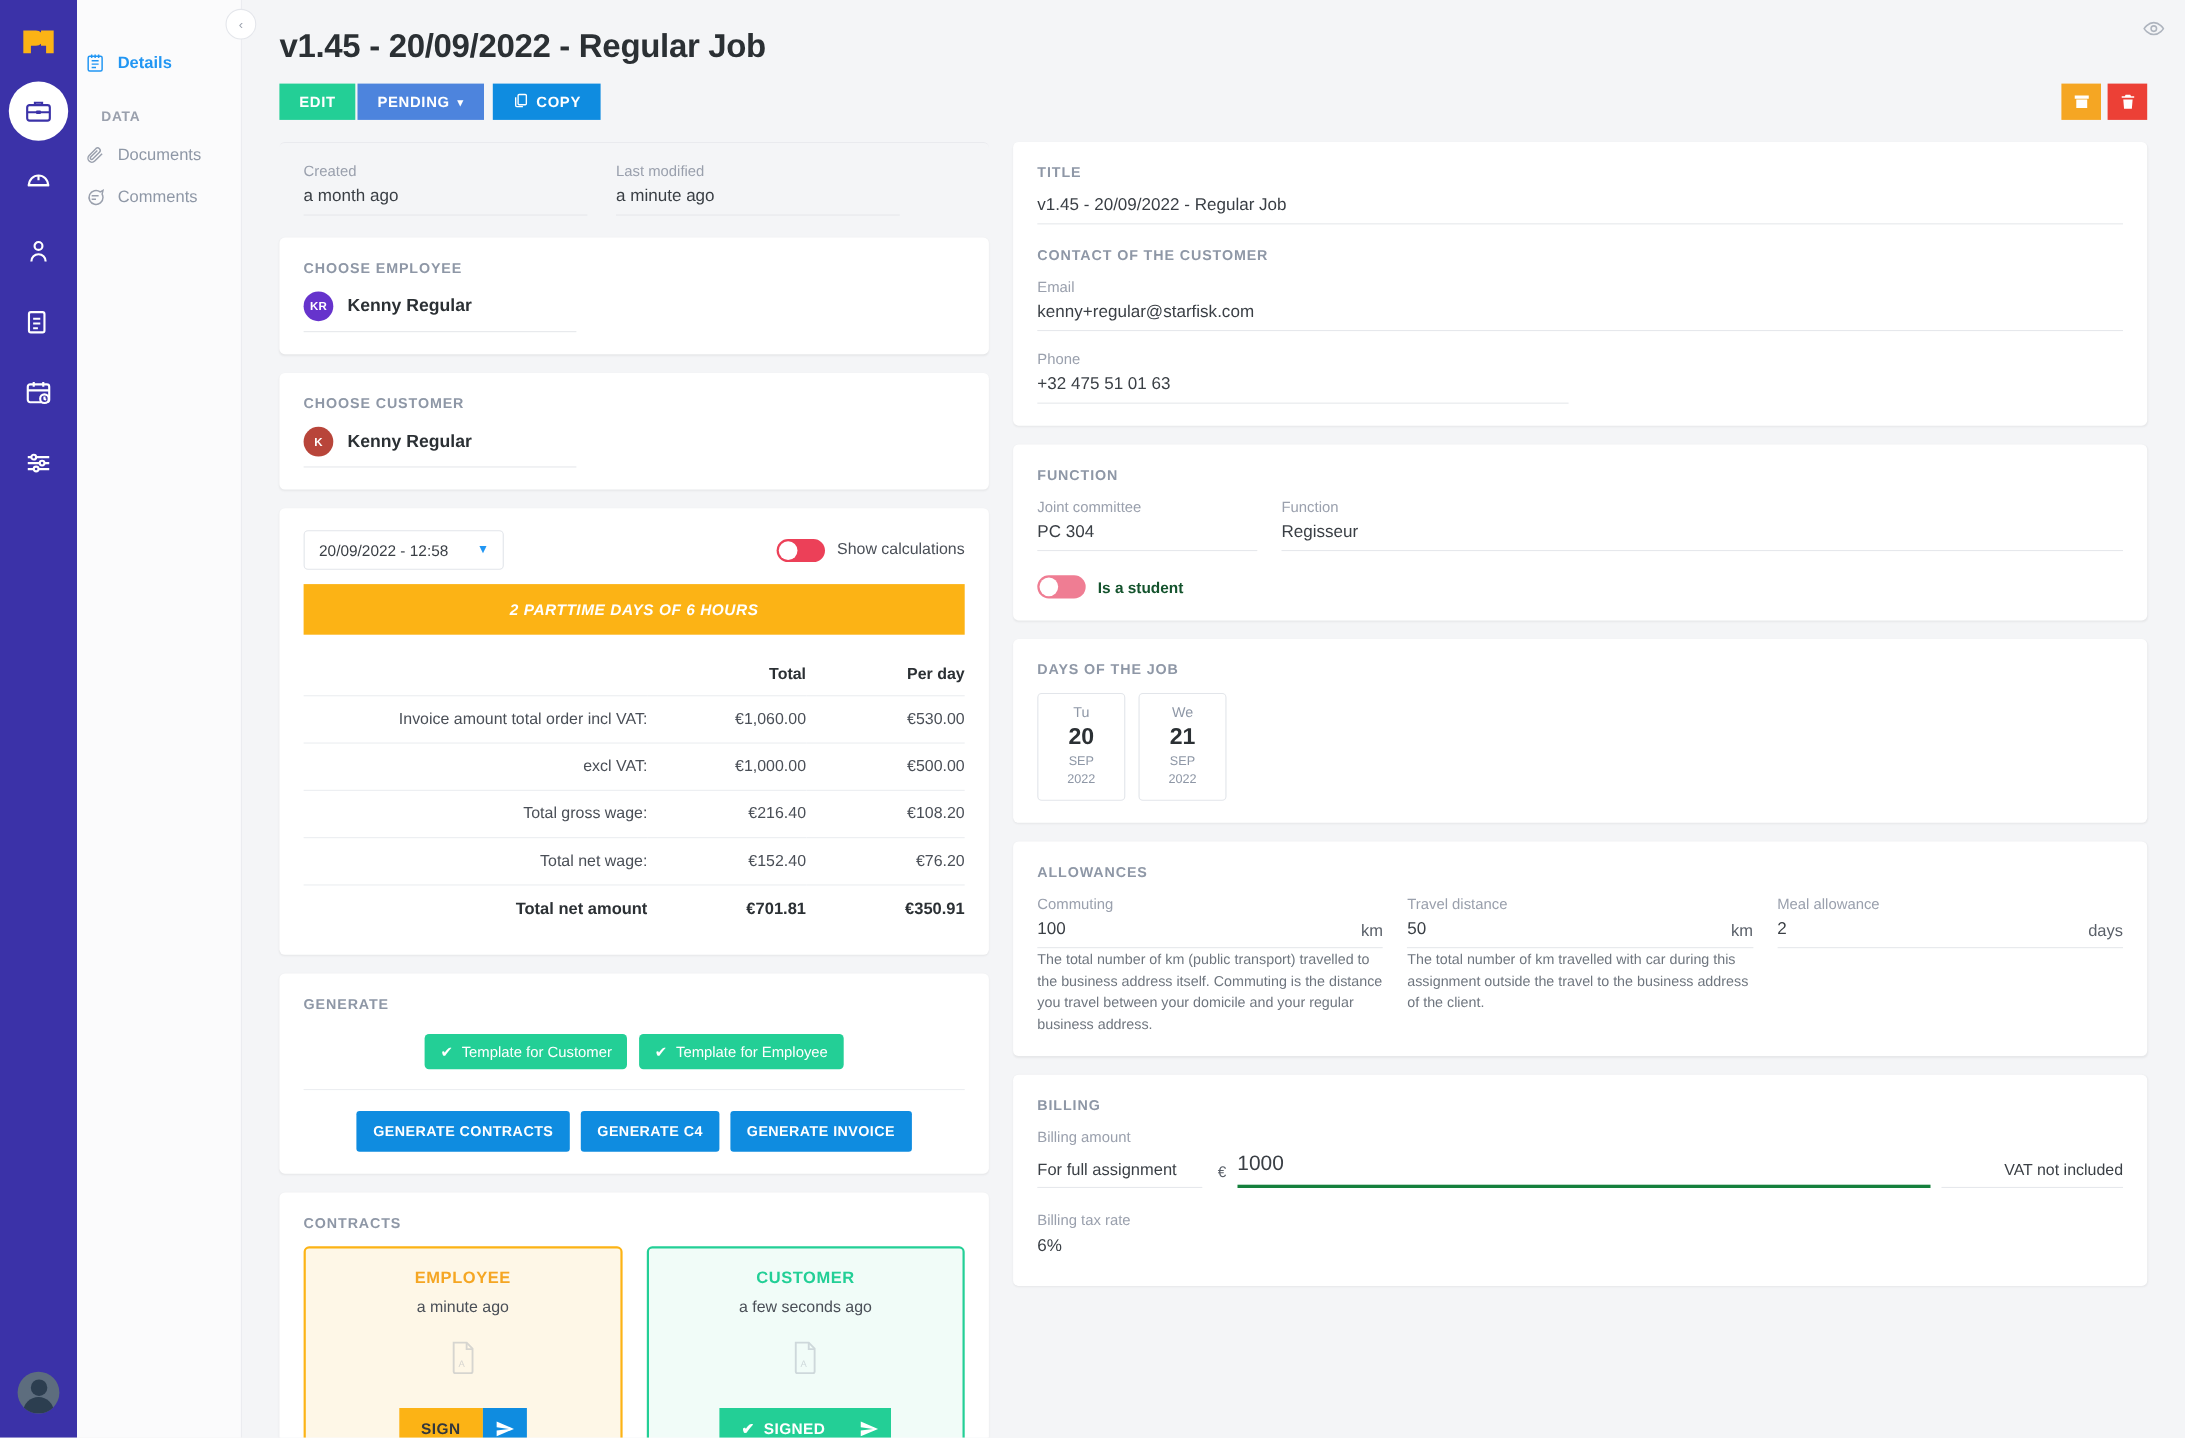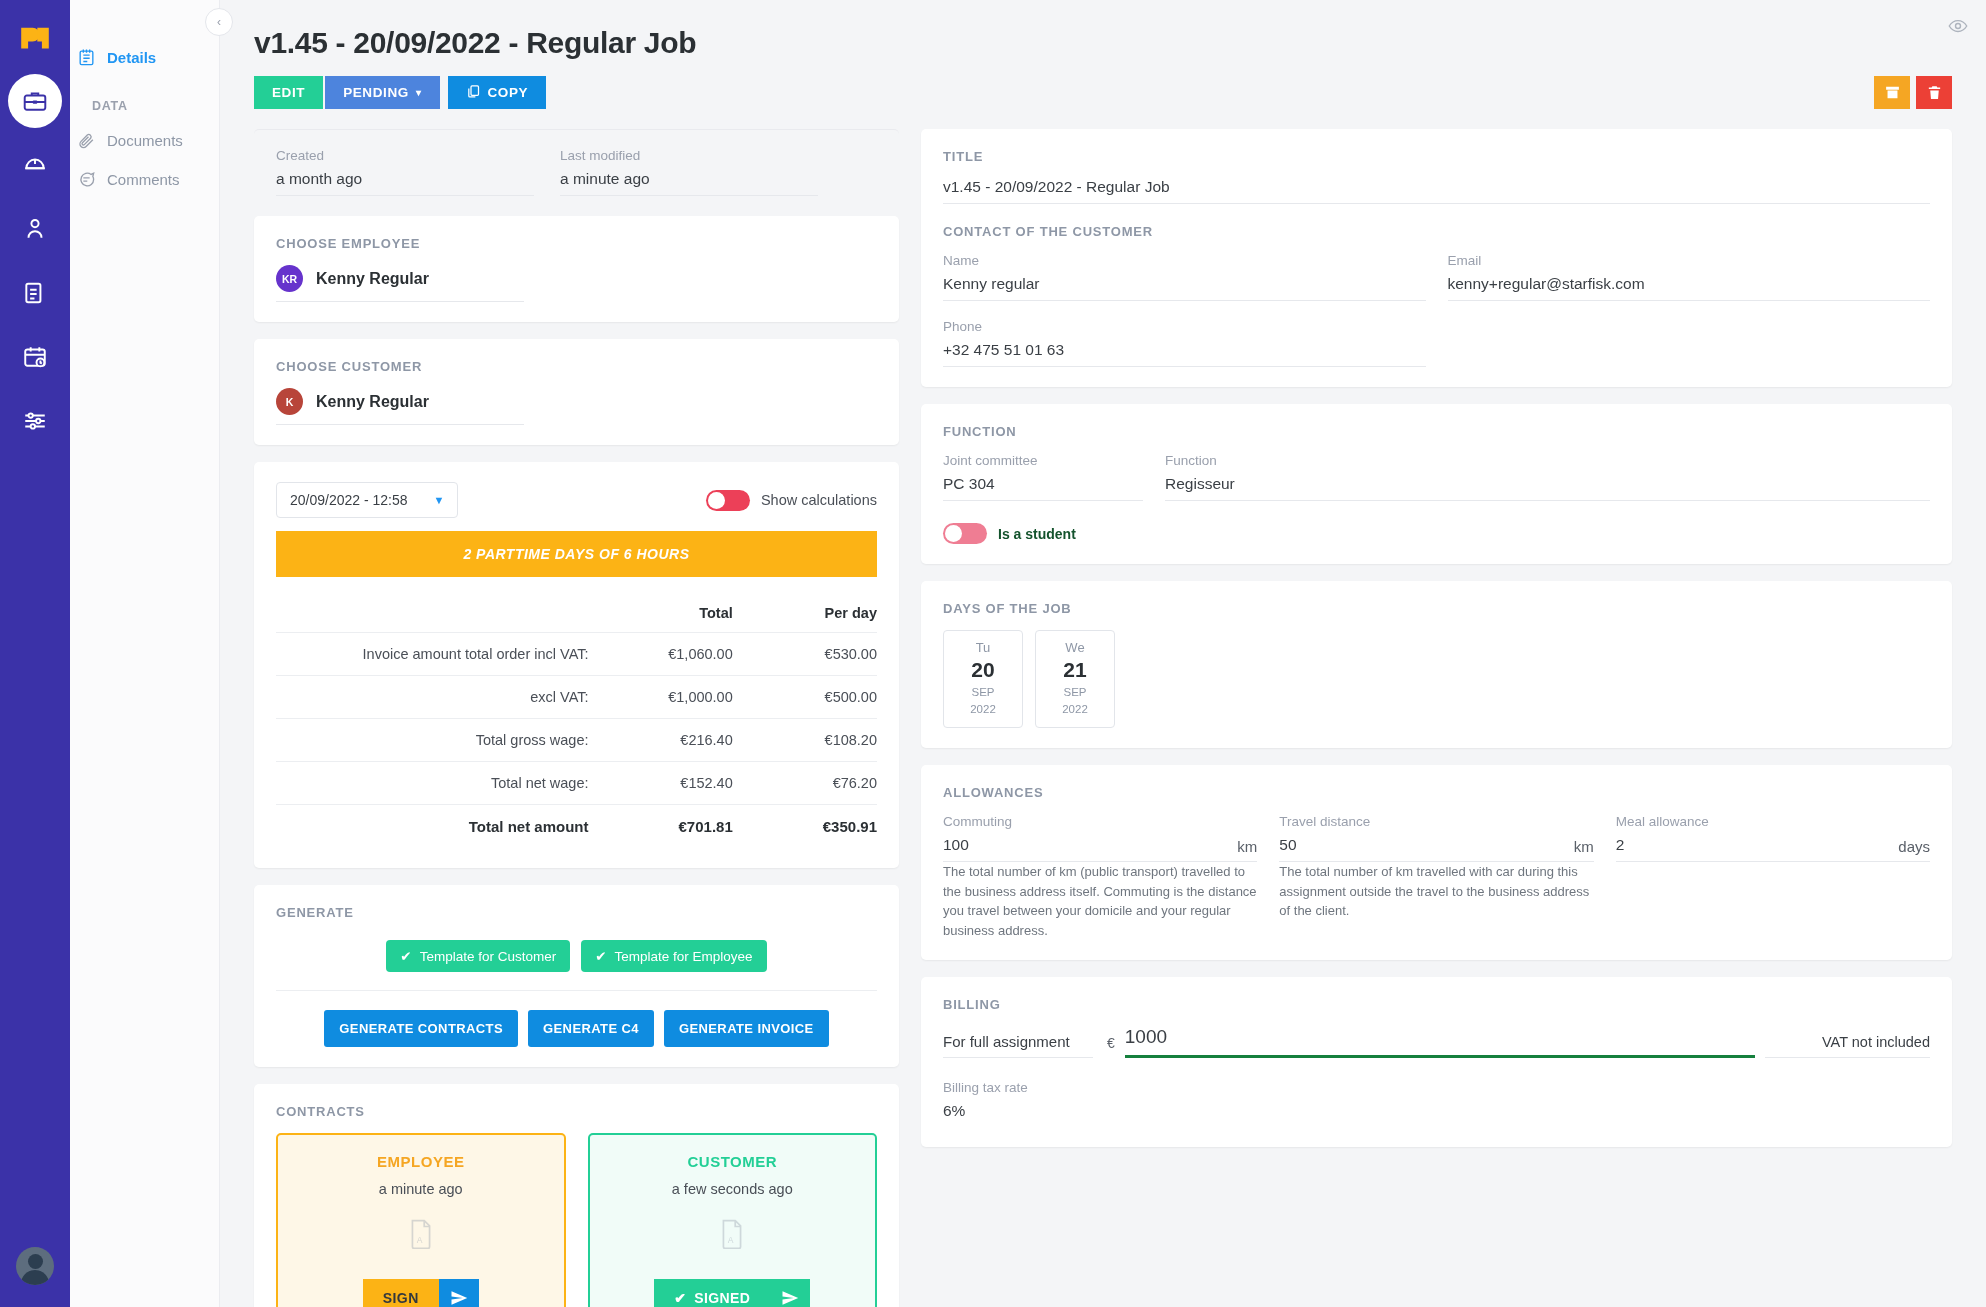--- a/index.html
+++ b/index.html
@@ -475,24 +475,20 @@
       </div>
 
       <div class="col-right">
 
         <div class="card">
           <div class="sect-title">TITLE</div>
           <div class="fld-value" style="margin-bottom:20px;">v1.45 - 20/09/2022 - Regular Job</div>
           <div class="sect-title">CONTACT OF THE CUSTOMER</div>
           <div class="grid2" style="margin-bottom:18px;">
             <div>
-              <div class="fld-label">Name</div>
-              <div class="fld-value">Kenny regular</div>
-            </div>
-            <div>
               <div class="fld-label">Email</div>
               <div class="fld-value">kenny+regular@starfisk.com</div>
             </div>
           </div>
           <div class="grid2">
             <div>
               <div class="fld-label">Phone</div>
               <div class="fld-value">+32 475 51 01 63</div>
             </div>
             <div></div>
@@ -562,20 +558,21 @@
               <div class="unit-fld">
                 <div class="fld-value">2</div>
                 <div class="unit">days</div>
               </div>
             </div>
           </div>
         </div>
 
         <div class="card">
           <div class="sect-title">BILLING</div>
+          <div class="fld-label">Billing amount</div>
           <div class="billing-row" style="margin-bottom:22px;">
             <div class="bill-sel">For full assignment</div>
             <div class="bill-cur">€</div>
             <div class="bill-amt">1000</div>
             <div class="bill-vat">VAT not included</div>
           </div>
           <div class="fld-label">Billing tax rate</div>
           <div class="fld-value nb">6%</div>
         </div>
 

